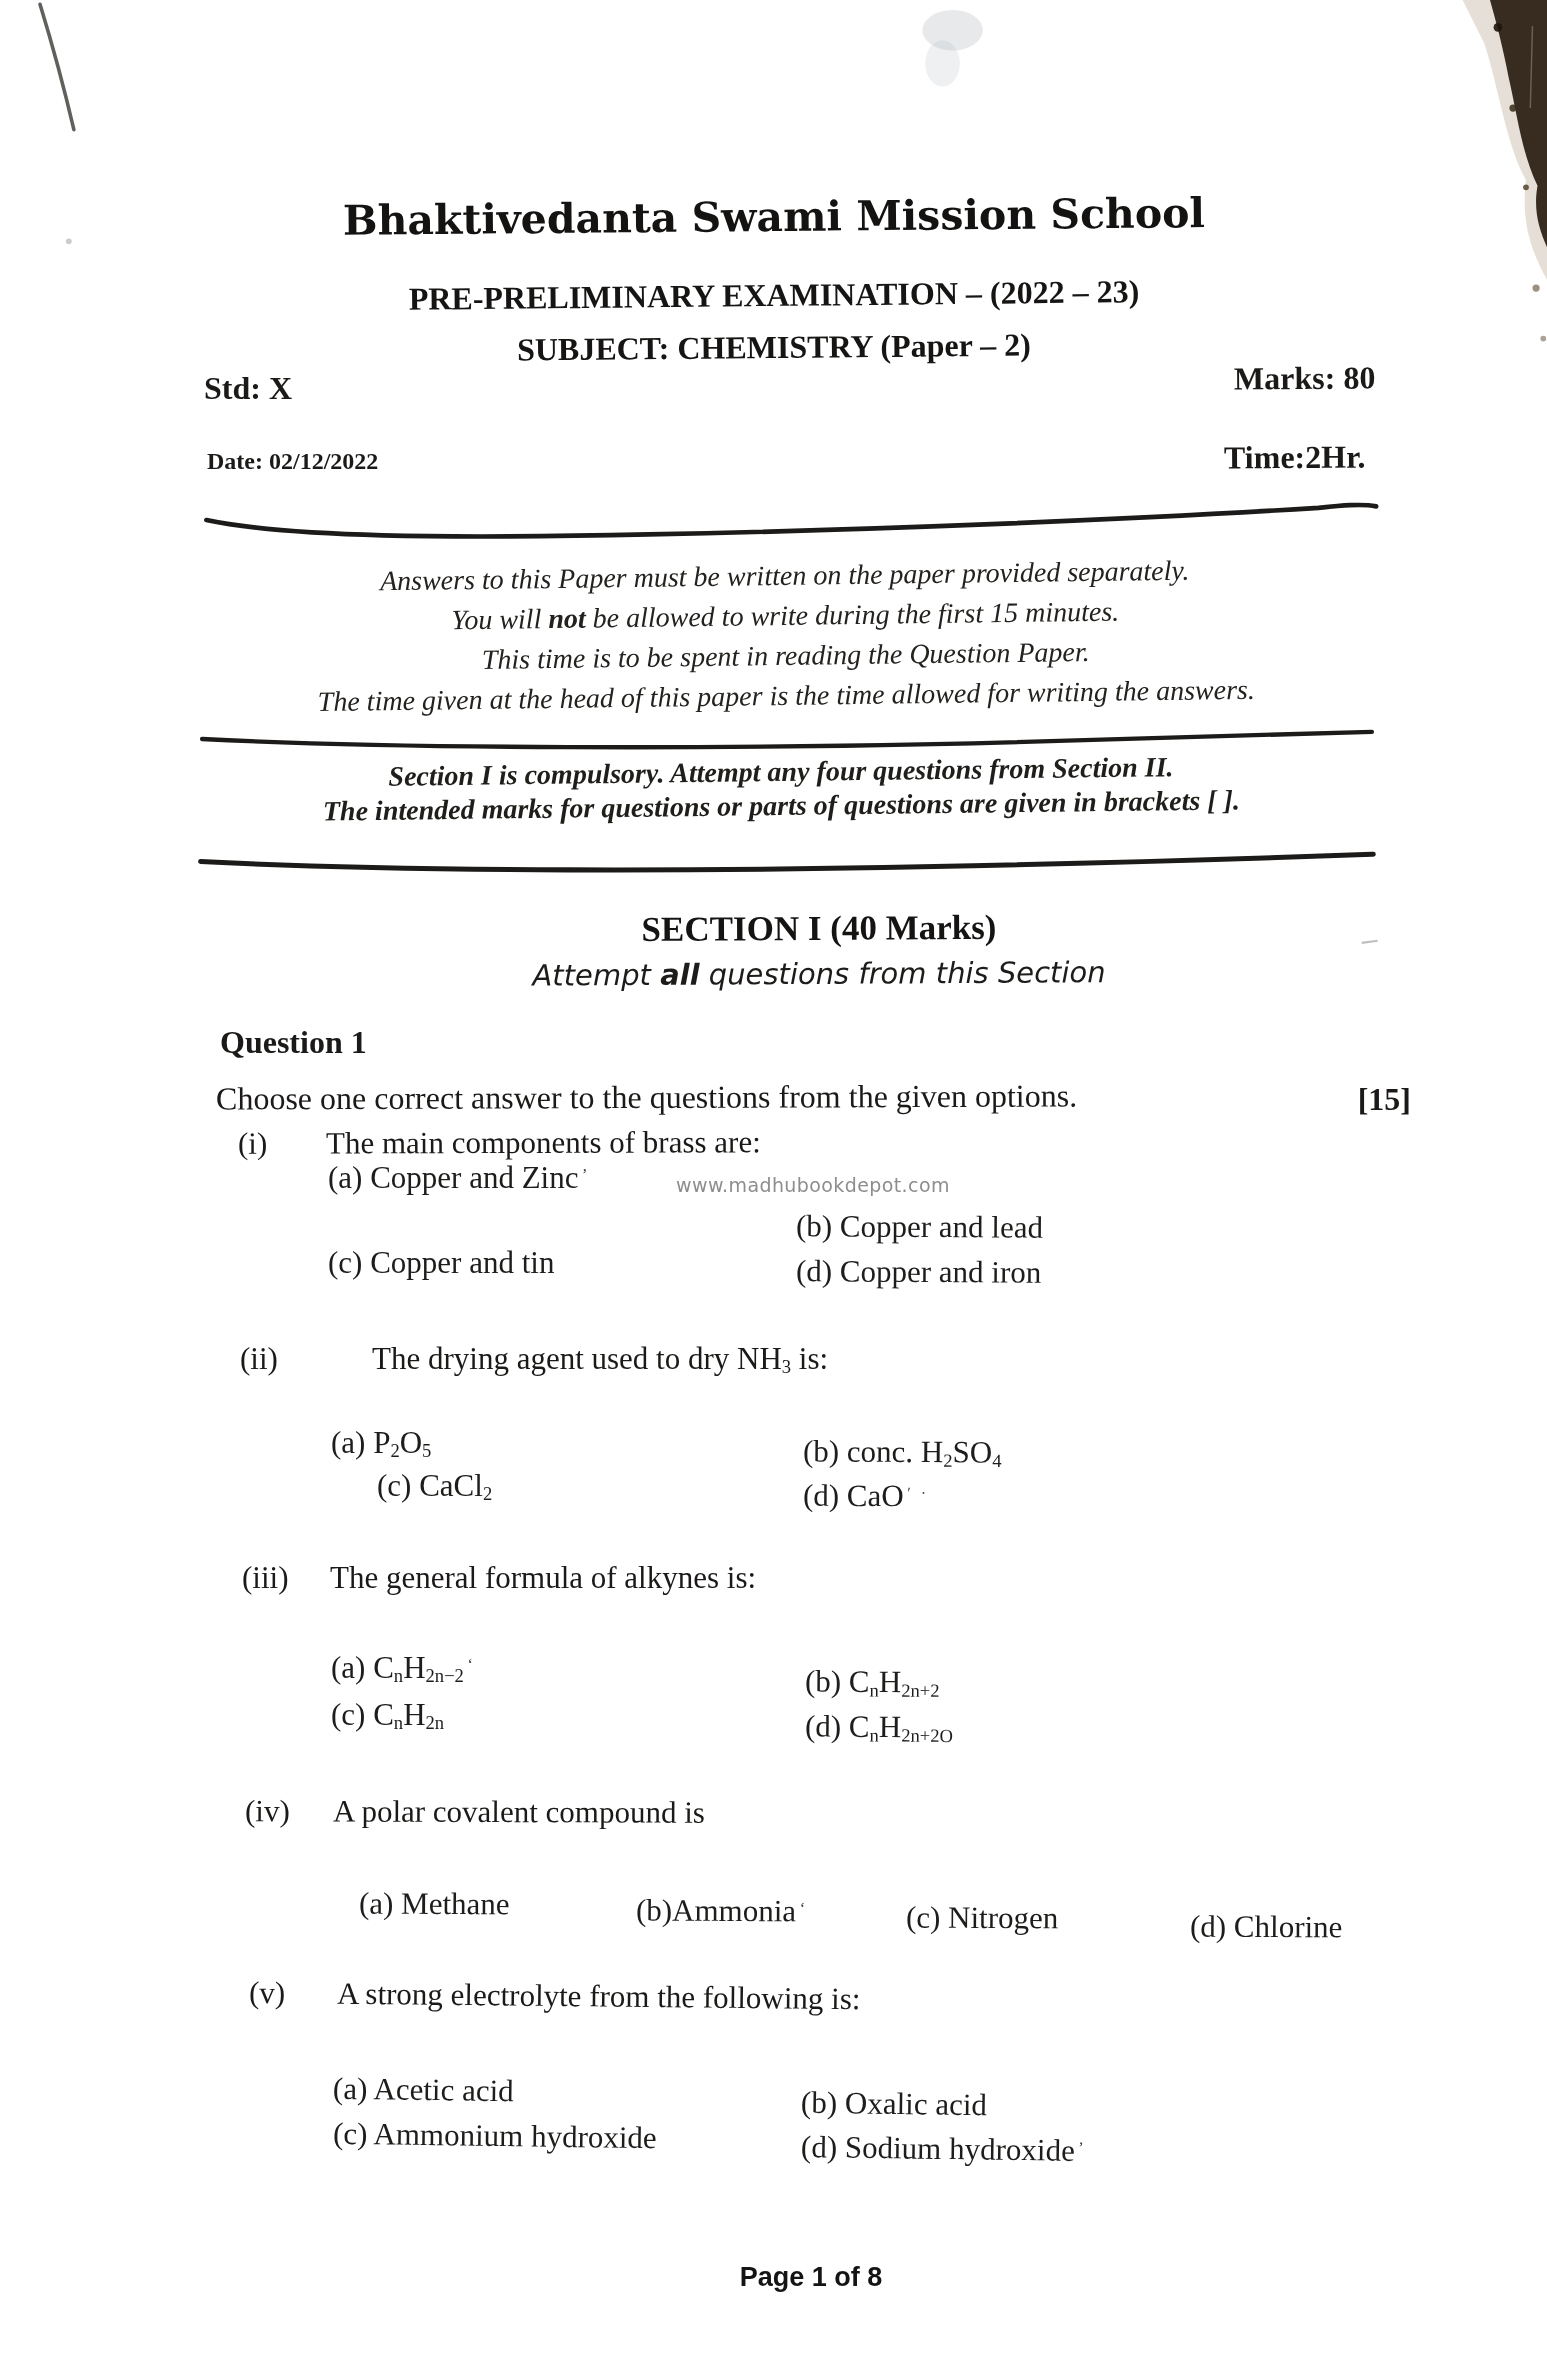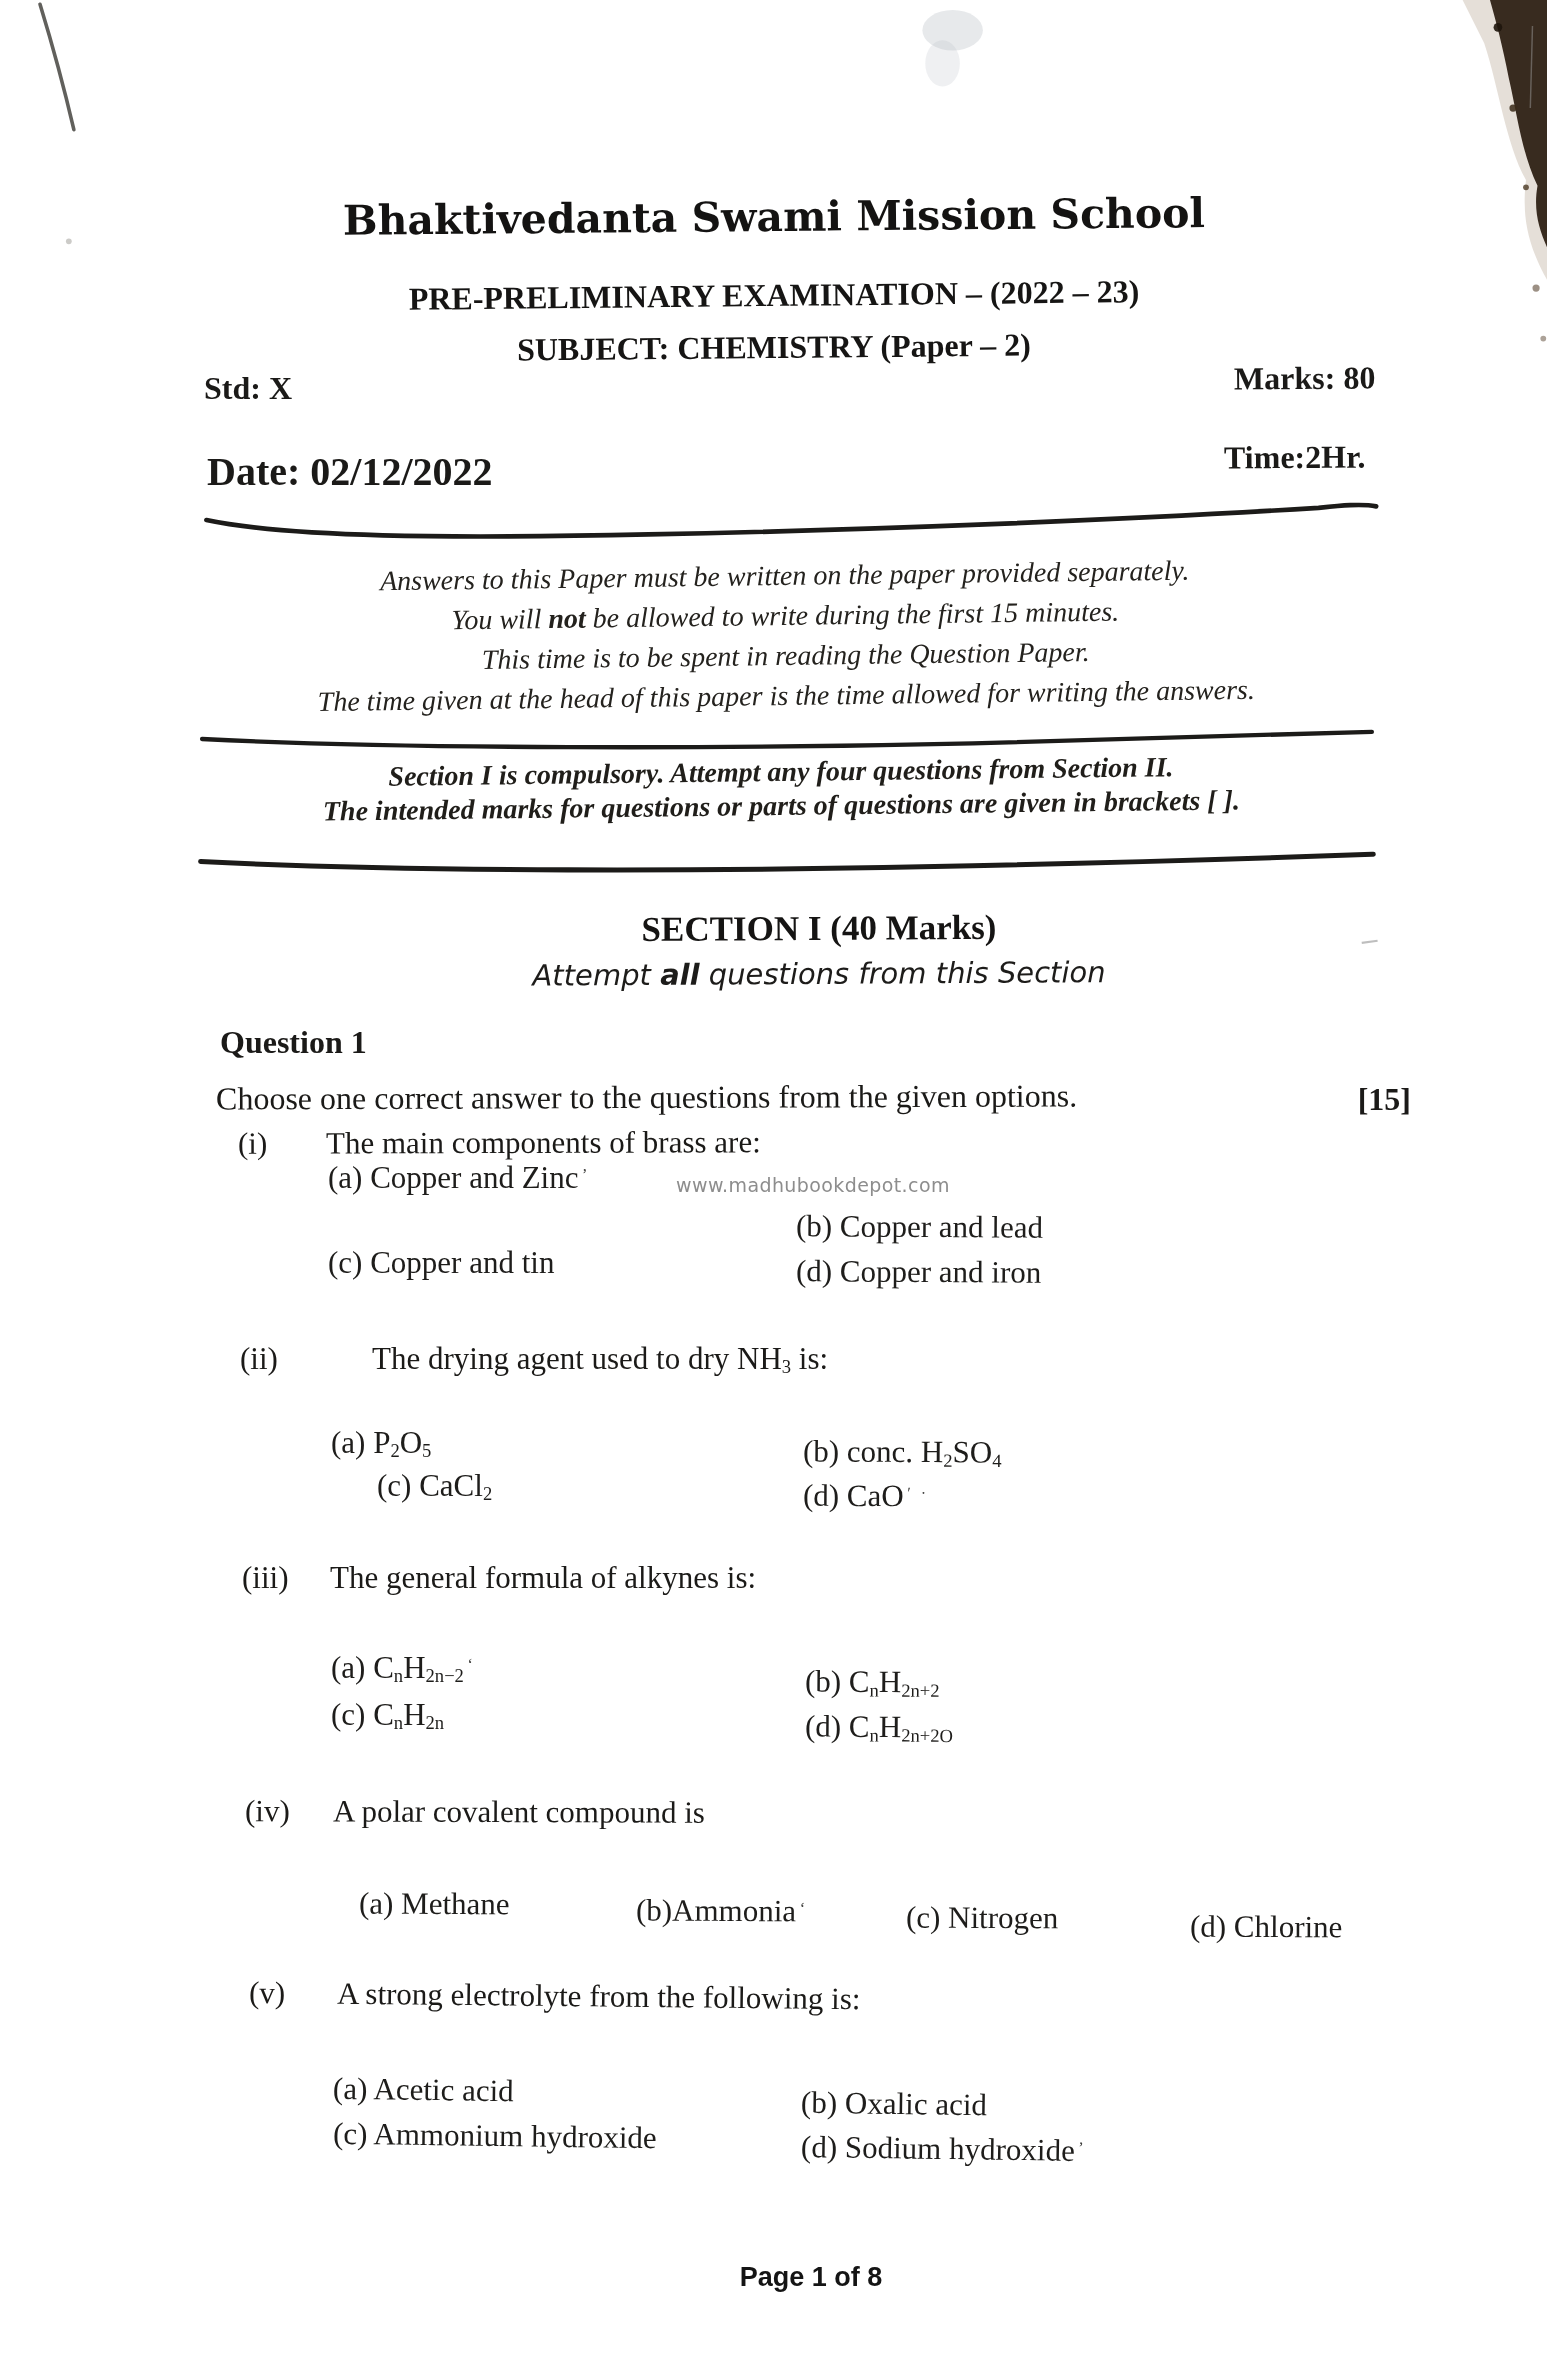--- a/index.html
+++ b/index.html
@@ -12,21 +12,21 @@
   .mark{font-size:.52em;vertical-align:.5em;letter-spacing:2.9px;color:#3a3a38;padding-left:3.6px;}
   svg.overlay{position:absolute;left:0;top:0;z-index:4;pointer-events:none;}
   .txt{z-index:2;}
 
   .school{top:193px;font-family:"DejaVu Serif",serif;font-weight:bold;font-size:41px;
           letter-spacing:0px;transform:rotate(-0.5deg);color:#141312;}
   .examline{top:277px;font-weight:bold;font-size:32px;transform:rotate(-0.6deg);color:#161514;}
   .subjline{top:329px;font-weight:bold;font-size:32px;transform:rotate(-0.55deg);color:#161514;}
   .std{top:370px;left:204px;font-weight:bold;font-size:32px;}
   .marks{top:360px;right:173px;font-weight:bold;font-size:32px;transform:rotate(-0.5deg);}
-  .date{top:448px;left:207px;font-weight:bold;font-size:40px;}
+  .date{top:448px;left:207px;font-weight:bold;font-size:24px;}
   .time{top:439px;right:183px;font-weight:bold;font-size:32px;transform:rotate(-0.4deg);}
 
   .inst{top:556px;font-size:28px;font-style:italic;line-height:40px;transform:rotate(-0.75deg);
         color:#24221e;padding-left:11.5px;}
   .snote{top:755px;font-size:28px;font-style:italic;font-weight:bold;line-height:34px;
          transform:rotate(-0.7deg);color:#201e1a;padding-left:7.2px;}
 
   .sec1{top:909px;font-weight:bold;font-size:35px;transform:rotate(-0.35deg);padding-left:45px;color:#151413;}
   .sec1sub{top:957px;font-family:"DejaVu Sans",sans-serif;font-style:italic;font-size:29px;
            transform:rotate(-0.35deg);padding-left:45px;color:#1d1c1a;}

